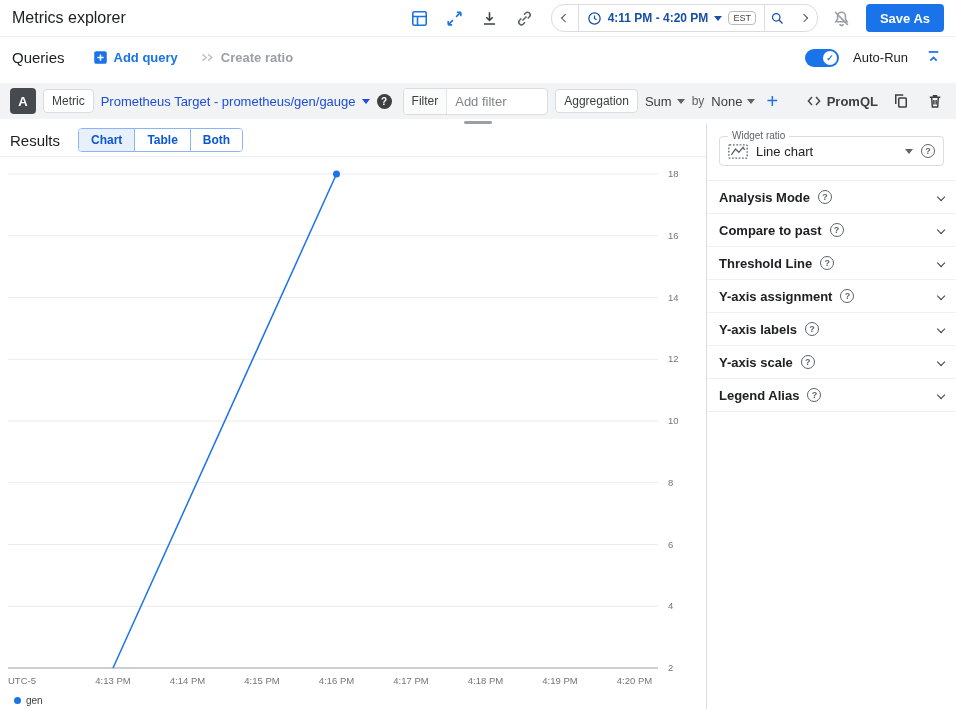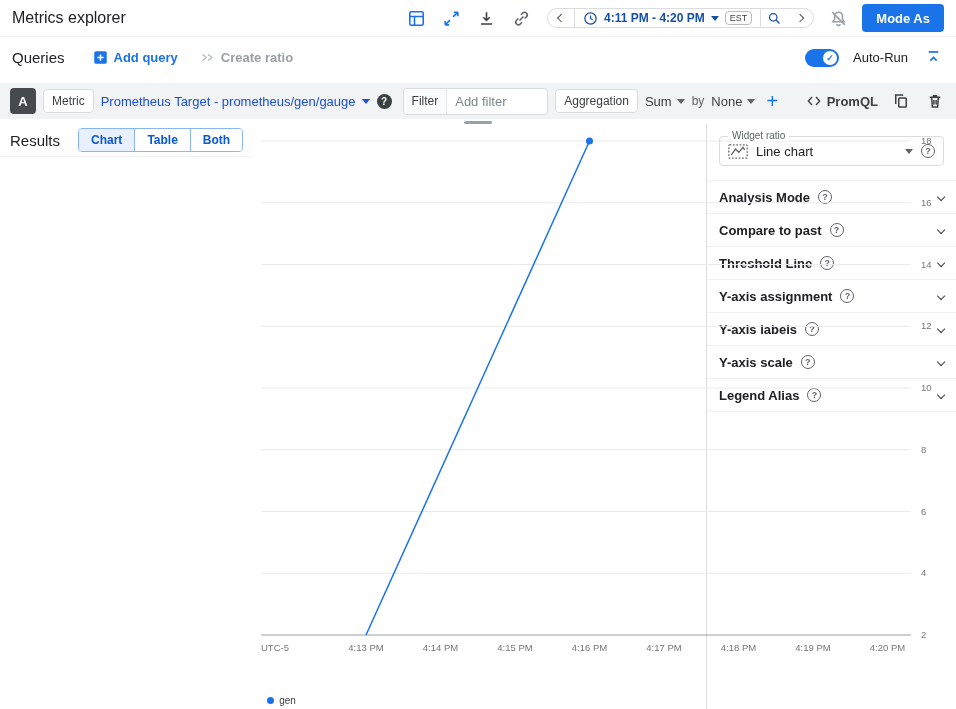--- a/index.html
+++ b/index.html
@@ -5,21 +5,21 @@
   *{box-sizing:border-box;margin:0;padding:0;font-family:"Liberation Sans",sans-serif;}
   html,body{width:956px;height:709px;}
   body{display:flex;flex-direction:column;background:#fff;color:#202124;overflow:hidden;}
   svg.ic{display:block;}
   .blue{color:#1a73e8}.dark{color:#3c4043}.gray{color:#5f6368}.lightgray{color:#9aa0a6}.navy{color:#174ea6}
   
   .topbar{height:37px;display:flex;align-items:center;padding:0 12px;border-bottom:1px solid #eef0f2;flex:none;}
   .app-title{font-size:16px;}
   .topbar-right{margin-left:auto;display:flex;align-items:center;gap:13px;}
   .ibtn{display:inline-flex;align-items:center;justify-content:center;width:22px;height:22px;background:none;border:none;cursor:pointer;}
-  .timenav{display:flex;align-items:center;border:1px solid #dadce0;border-radius:13px;height:20px;margin-left:2px;background:#fff;}
+  .timenav{display:flex;align-items:center;border:1px solid #dadce0;border-radius:13px;height:28px;margin-left:2px;background:#fff;}
   .tn-btn{background:none;border:none;width:26px;height:26px;display:flex;align-items:center;justify-content:center;color:#444746;cursor:pointer;}
   .time-pill{display:flex;align-items:center;gap:6px;padding:0 8px;height:100%;border-left:1px solid #dadce0;border-right:1px solid #dadce0;cursor:pointer;}
   .time-text{font-size:12px;font-weight:bold;color:#174ea6;white-space:nowrap;}
   .est-badge{font-size:9px;border:1px solid #b8bbbf;border-radius:4px;padding:1px 4px;color:#444746;}
   .save-as{background:#1a73e8;color:#fff;font-size:13px;font-weight:bold;border:none;border-radius:4px;height:28px;padding:0 14px;cursor:pointer;}
   .caret{display:inline-block;width:0;height:0;border-left:4px solid transparent;border-right:4px solid transparent;border-top:5px solid currentColor;}
   .arr{display:inline-block;border:solid currentColor;border-width:0 1.8px 1.8px 0;padding:2.6px;}
   .arr-right{transform:rotate(-45deg);}
   .arr-left{transform:rotate(135deg);}
   .arr-down{transform:rotate(45deg);}
@@ -45,21 +45,21 @@
   .filter-box input::placeholder{color:#80868b;}
   .dd{display:flex;align-items:center;gap:5px;background:none;border:none;font-size:13px;color:#3c4043;cursor:pointer;flex:none;}
   .dd .caret{color:#5f6368;}
   .by{font-size:12px;color:#5f6368;}
   .plus-btn{color:#1a73e8;font-size:20px;background:none;border:none;cursor:pointer;line-height:1;margin-left:4px;}
   .band-right{margin-left:auto;display:flex;align-items:center;gap:12px;}
   .promql-btn{display:flex;align-items:center;gap:5px;background:none;border:none;font-size:13px;font-weight:bold;color:#3c4043;cursor:pointer;}
   .drag-handle{width:28px;height:3px;background:#9aa0a6;border-radius:2px;margin:2px auto 0;flex:none;cursor:row-resize;}
   
   .main{flex:1;display:flex;min-height:0;}
-  .results-col{flex:1;display:flex;flex-direction:row;min-width:0;}
+  .results-col{flex:1;display:flex;flex-direction:column;min-width:0;}
   .results-header{height:33px;display:flex;align-items:center;gap:18px;padding:0 10px;border-bottom:1px solid #eef0f2;flex:none;}
   .rh-title{font-size:15px;}
   .segmented{display:flex;border:1px solid #8ab4f8;border-radius:4px;overflow:hidden;}
   .seg{background:#fff;color:#0b57d0;font-size:12px;font-weight:bold;padding:4px 12px;border:none;border-left:1px solid #8ab4f8;cursor:pointer;}
   .seg:first-child{border-left:none;}
   .seg.active{background:#e8f0fe;}
   .chart-area{flex:1;position:relative;}
   .legend{position:absolute;left:14px;bottom:3px;display:flex;align-items:center;gap:5px;font-size:10px;color:#3c4043;cursor:pointer;}
   .legend-dot{width:7px;height:7px;border-radius:50%;}
   
@@ -126,21 +126,21 @@
           <span class="arr arr-right"></span>
         </button>
     </div>
     <button class="ibtn lightgray">
       <svg class="ic" width="19" height="19" viewBox="0 0 24 24" fill="none" stroke="currentColor" stroke-width="2">
           <path d="M12 4a5 5 0 0 0-5 5v4l-2 3h14l-2-3V9a5 5 0 0 0-5-5z"></path>
           <path d="M10 19a2 2 0 0 0 4 0"></path>
           <path d="M4 4l16 16"></path>
         </svg>
     </button>
-    <button class="save-as">Mode As</button>
+    <button class="save-as">Save As</button>
   </div>
 </header>
 
 <div class="queries-bar">
   <span class="qb-title">Queries</span>
   <button class="link-btn">
     <svg class="ic" width="15" height="15" viewBox="0 0 24 24">
         <rect x="2" y="2" width="20" height="20" rx="3" fill="#1a73e8"></rect>
         <path d="M12 7v10M7 12h10" stroke="#fff" stroke-width="2.4"></path>
       </svg>

